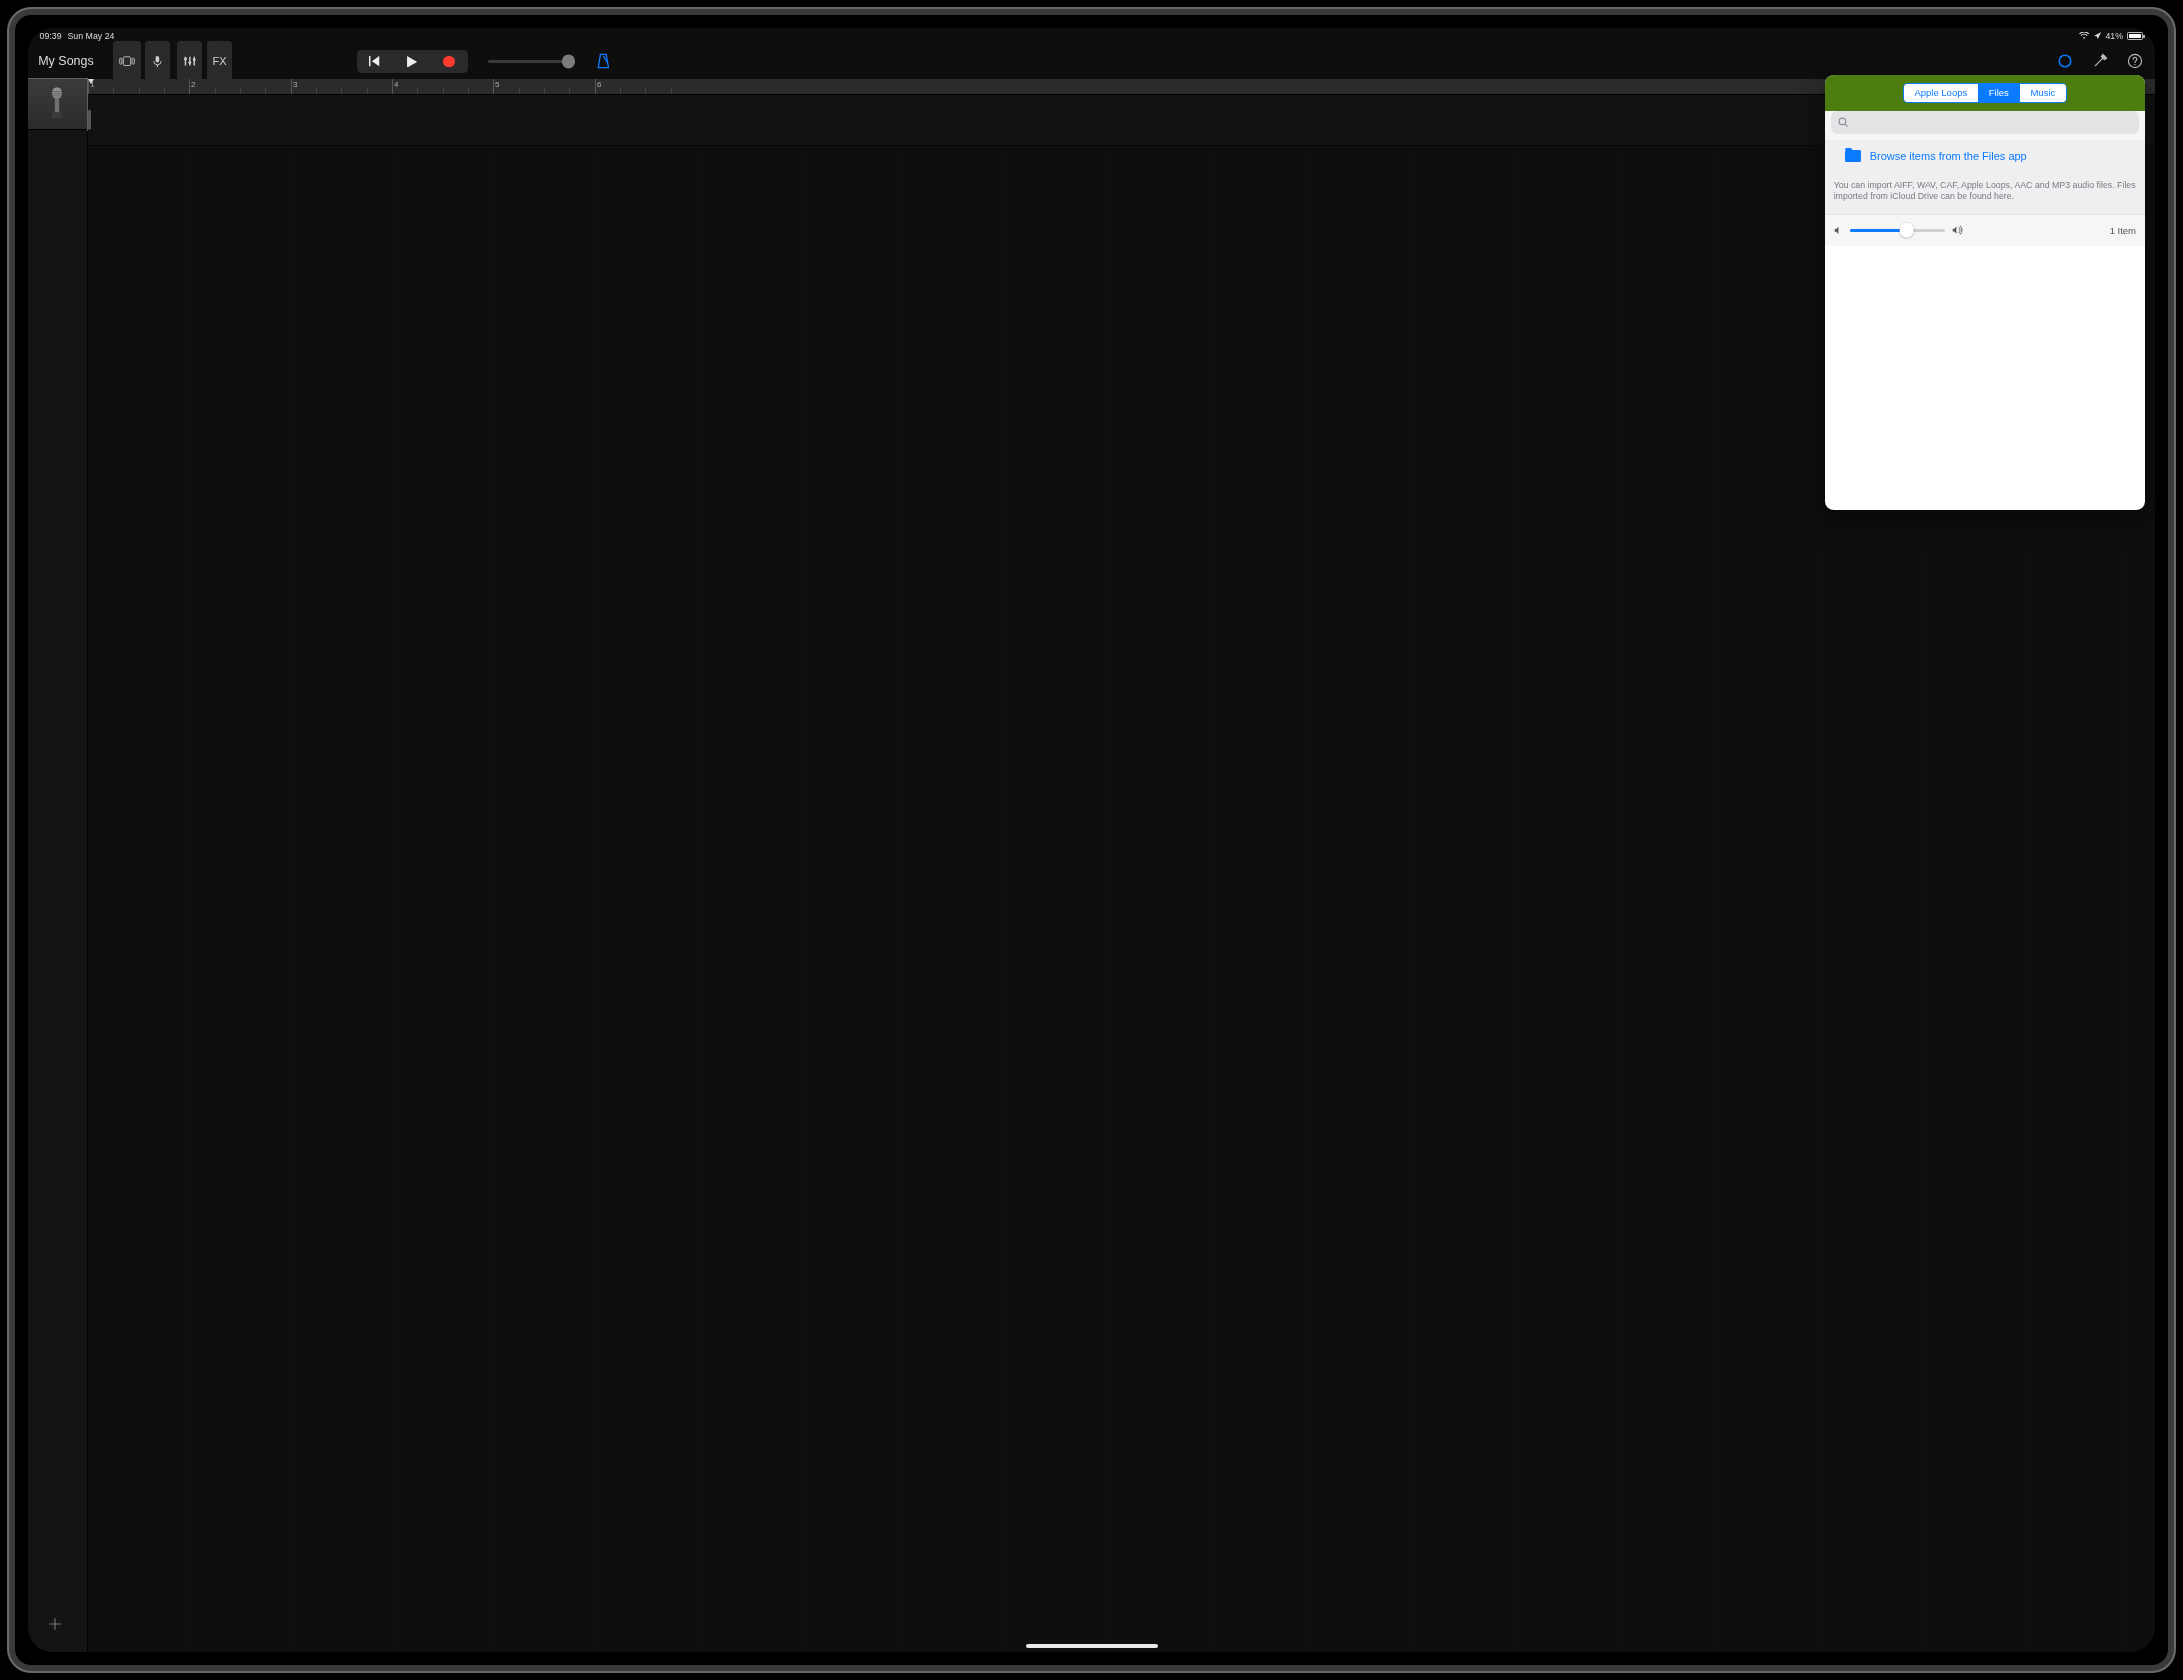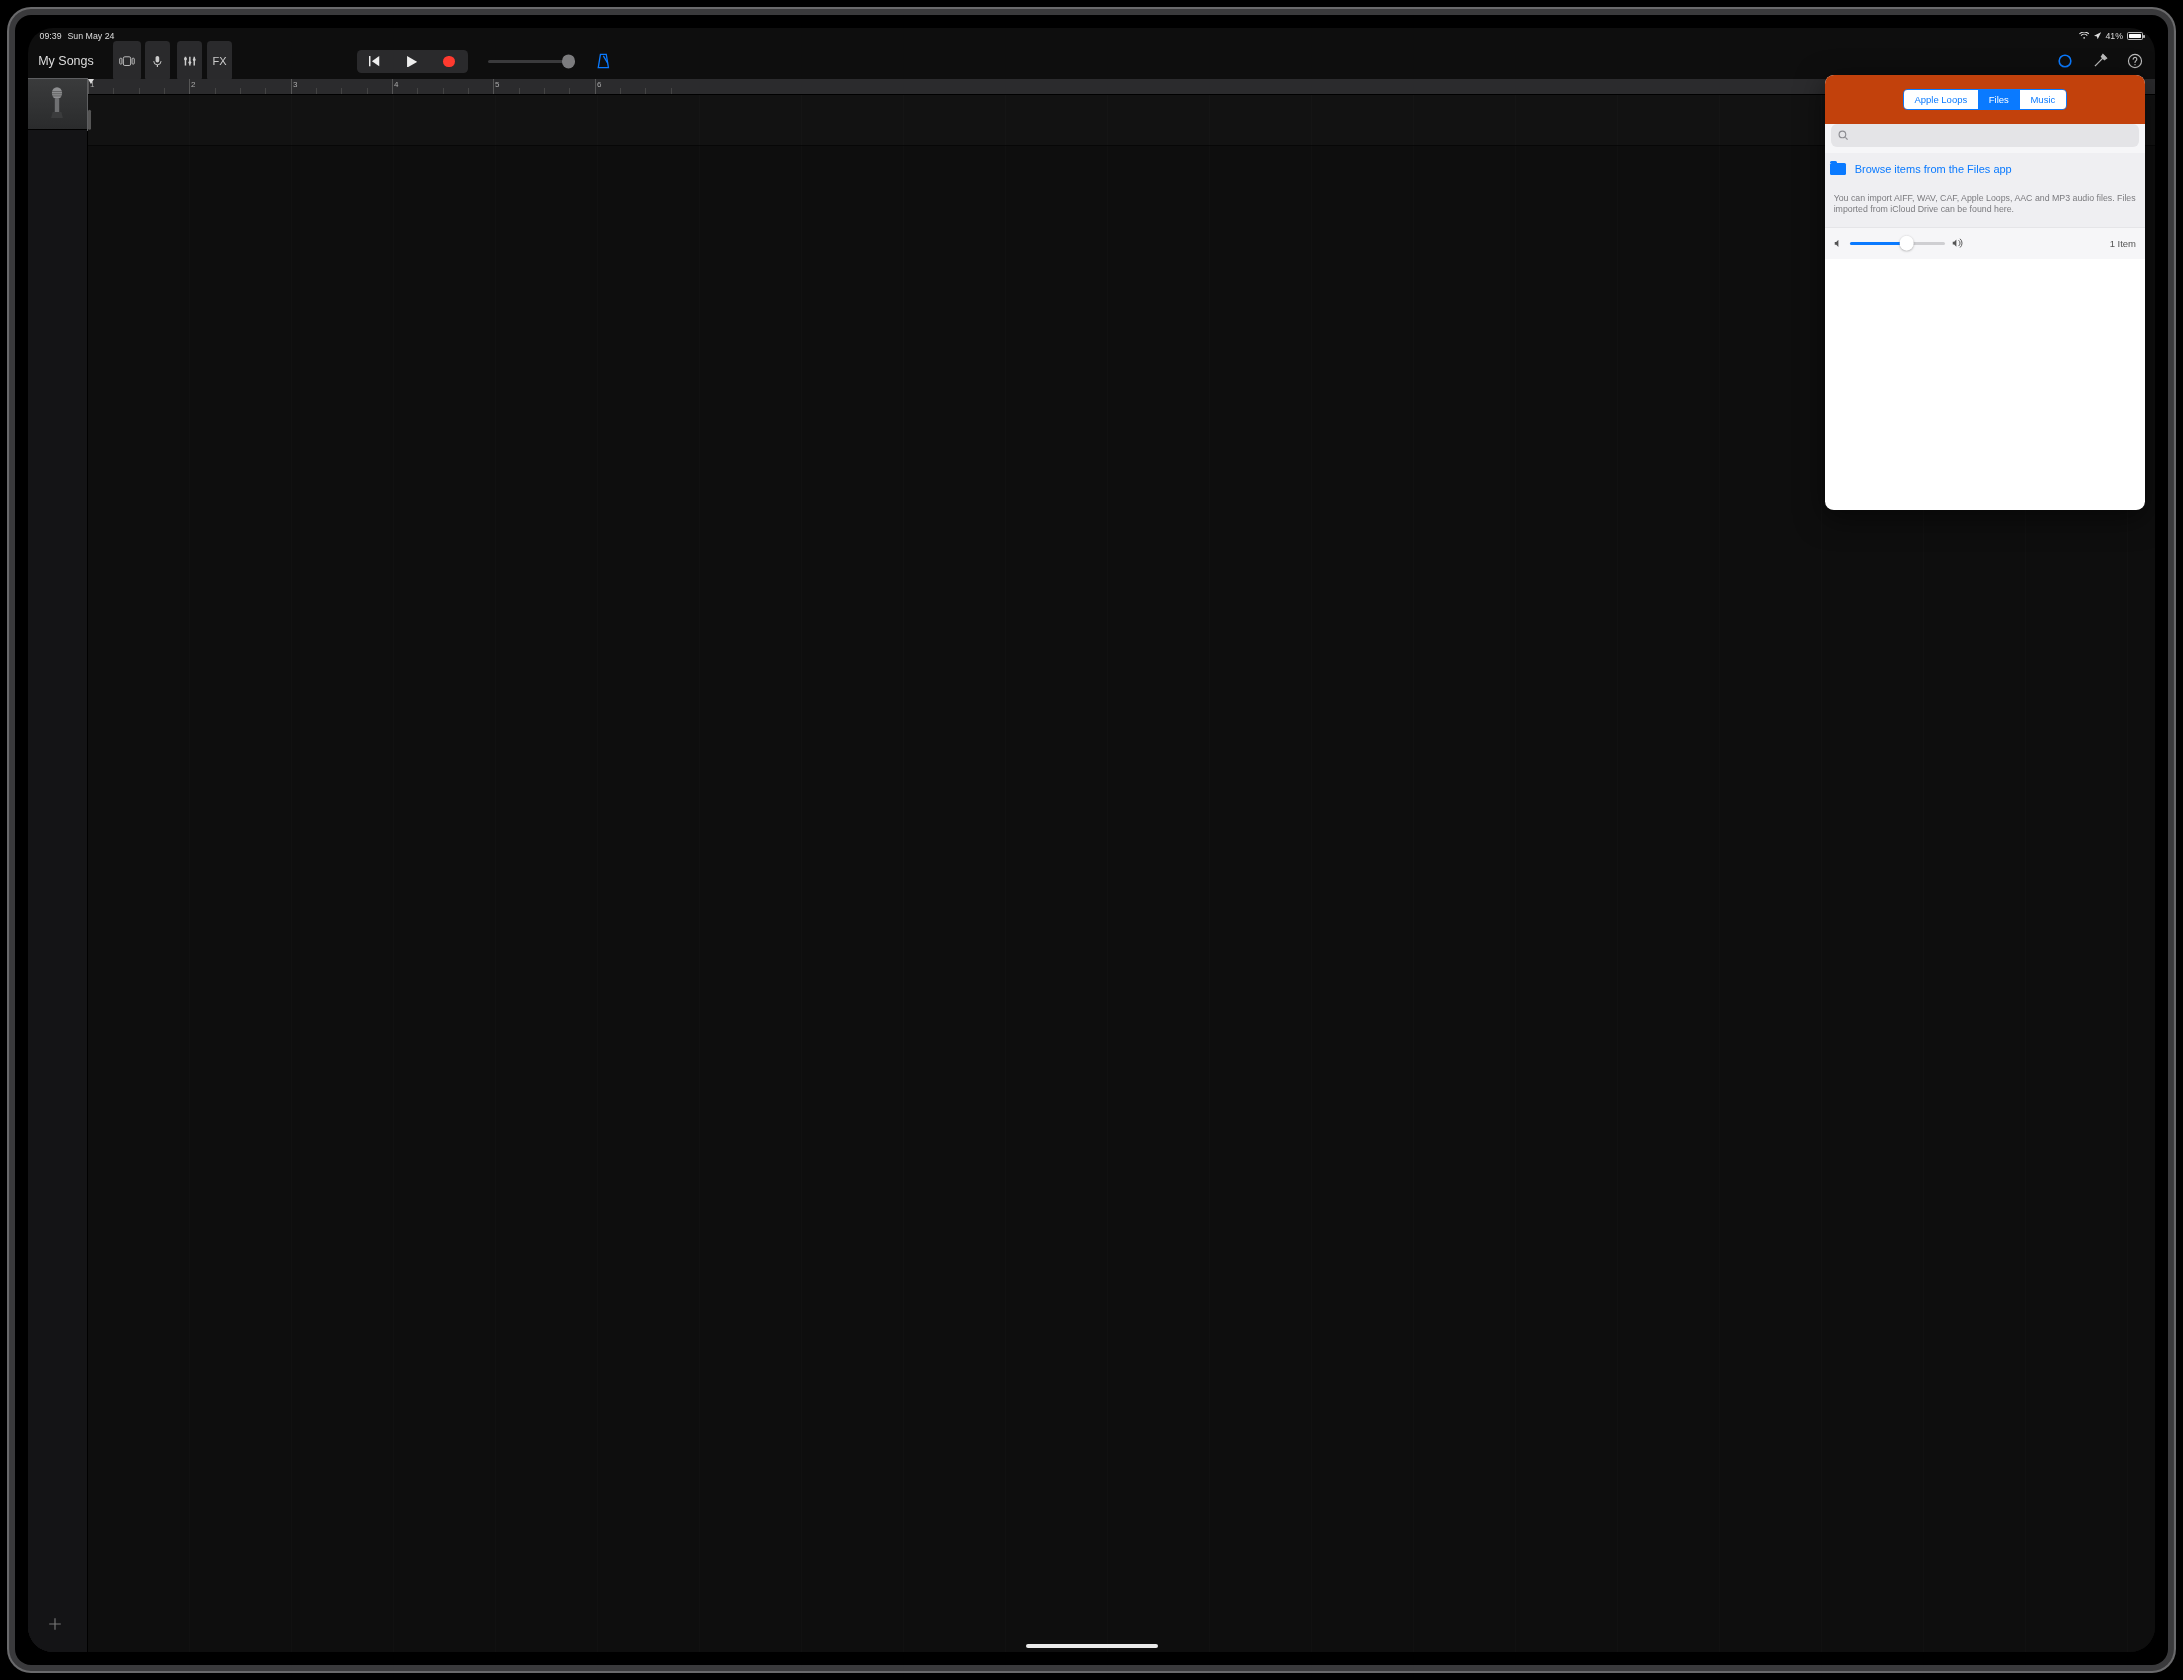--- a/index.html
+++ b/index.html
@@ -81,35 +81,35 @@
   .popover {
     position:absolute; right:10.3px; top:47px; width:320px; height:435px; 
     background:#fff; border-radius:8.8px; overflow:hidden;
     display:flex; flex-direction:column; color:#111;
     box-shadow:0 7.3px 29px rgba(0,0,0,0.5);
   }
   .popover::before {
     content:""; position:absolute; top:-5.9px; right:65px;
     width:0; height:0; border-left:6.6px solid transparent; border-right:6.6px solid transparent; border-bottom:6.6px solid #f6f6f8;
   }
-  .seg-wrap { height:49px; display:flex; align-items:center; justify-content:center; background:#c2410c; }
+  .seg-wrap { height:36px; display:flex; align-items:center; justify-content:center; background:#4d7c0f; }
   .segmented { display:flex; border:0.7px solid #0a7aff; border-radius:4.4px; overflow:hidden; height:20.6px; }
   .seg { padding:0 10.3px; font-size:9.5px; color:#0a7aff; background:#fff; display:flex; align-items:center; cursor:pointer; }
   .seg.active { background:#0a7aff; color:#fff; }
   .seg + .seg { border-left:0.7px solid #0a7aff; }
   .search-wrap { padding:0 5.9px 5.9px; background:#f6f6f8; }
   .search { display:flex; align-items:center; height:23.5px; border-radius:5.9px; background:#e4e4e7; padding:0 7.3px; gap:5.9px; }
   .search input { flex:1; border:none; outline:none; background:transparent; font-size:10.3px; color:#333; }
   .file-list { flex:1; overflow:auto; background:#fff; }
   .file-row { display:flex; align-items:center; height:29px; padding:0 8.8px; gap:8.8px; border-bottom:0.7px solid #e7e7e9; cursor:pointer; font-size:11px; }
   .file-icon { width:16px; height:19px; border:0.7px solid #ccc; border-radius:1.5px; position:relative; flex-shrink:0; background:#fff; }
   .file-icon::after { content:""; position:absolute; left:2.2px; right:2.2px; bottom:0.7px; height:4.4px; background:#eee; font-size:2.9px; }
   .file-icon .note { position:absolute; inset:2.2px 2.2px 5.9px 2.2px; border:0.7px solid #e690c4; border-radius:50%; }
   .empty-row { height:28px; border-bottom:0.7px solid #f0f0f2; }
-  .browse-row { display:flex; align-items:center; gap:8.8px; height:32px; padding:0 5px; background:#efeff2; cursor:pointer; }
+  .browse-row { display:flex; align-items:center; gap:8.8px; height:32px; padding:0 20px; background:#efeff2; cursor:pointer; }
   .browse-row .folder { width:16px; height:11.7px; background:#0a7aff; border-radius:1.5px; position:relative; }
   .browse-row .folder::before { content:""; position:absolute; left:0; top:-2.9px; width:7.3px; height:2.9px; background:#0a7aff; border-radius:1.5px 1.5px 0 0; }
   .browse-txt { color:#0a7aff; font-size:11px; }
   .help-txt { padding:7.3px 8.8px 10.3px; font-size:8.8px; color:#7a7a7e; background:#efeff2; line-height:1.35; }
   .foot { height:32px; display:flex; align-items:center; padding:0 8.8px; gap:7.3px; background:#f6f6f8; border-top:0.7px solid #e5e5e8; font-size:9.5px; color:#444; }
   .prev-slider { flex:0 0 95px; height:2.9px; background:#cfcfd2; border-radius:1.5px; position:relative; }
   .prev-fill { position:absolute; left:0; top:0; bottom:0; width:60%; background:#0a7aff; border-radius:1.5px; }
   .prev-knob { position:absolute; top:50%; left:60%; transform:translate(-50%,-50%); width:14.7px; height:14.7px; border-radius:50%; background:#fff; box-shadow:0 0.7px 2.2px rgba(0,0,0,0.3); }
 </style>
 </head>

